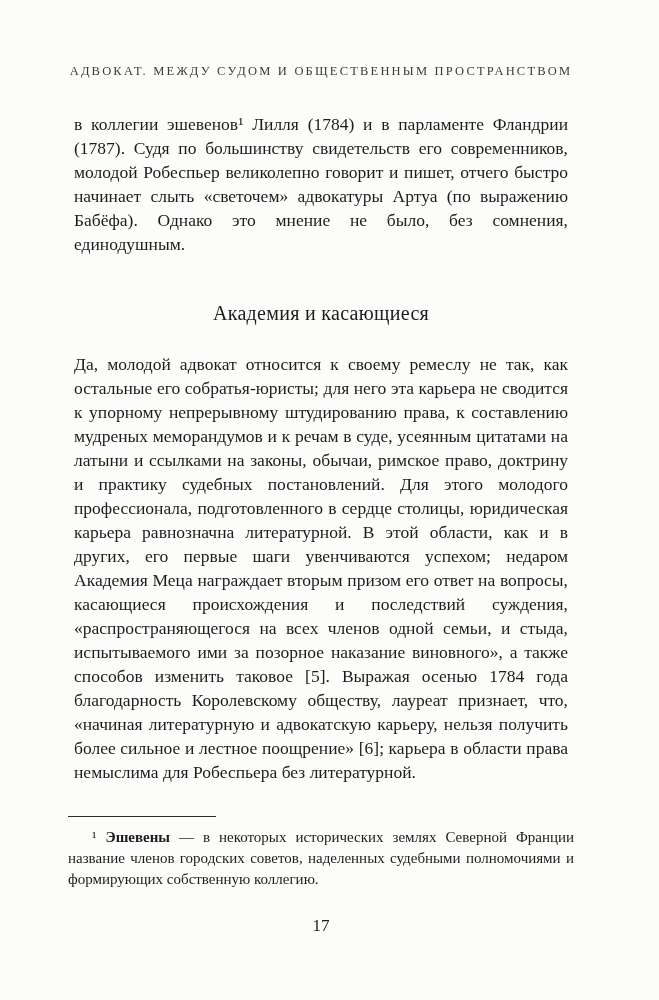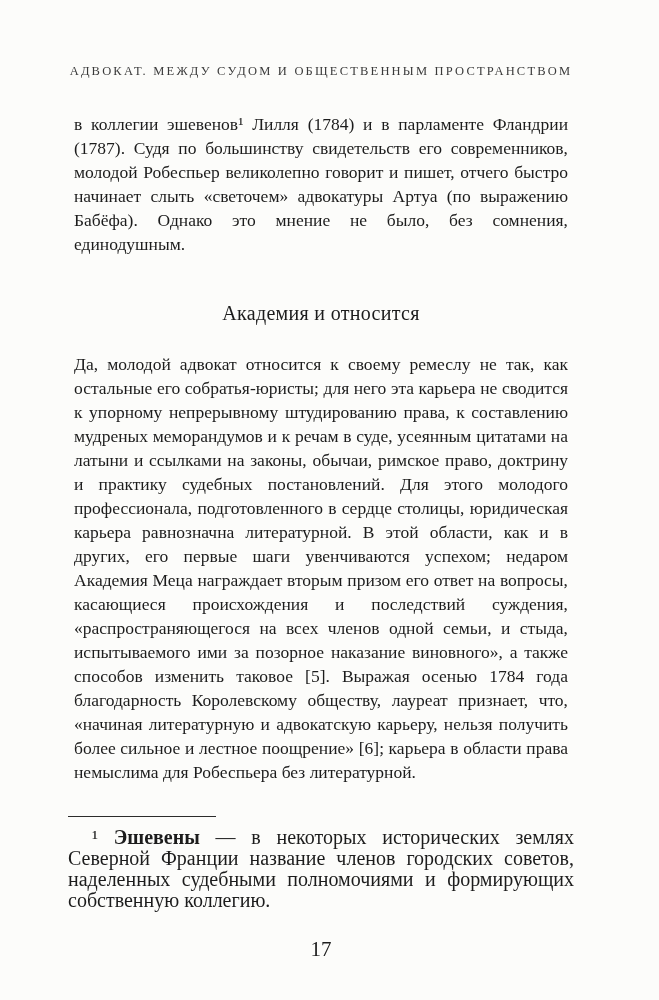--- a/index.html
+++ b/index.html
@@ -43,47 +43,47 @@
     margin: 46px 0 27px 0;
     letter-spacing: 0.3px;
   }
   .footnote-rule {
     width: 148px;
     border: 0;
     border-top: 1.3px solid #2b2b2b;
     margin: 32px 0 10px 0;
   }
   .footnote {
-    font-size: 20px;
+    font-size: 15px;
     line-height: 21px;
     text-align: justify;
     text-indent: 24px;
     margin: 0;
     hyphens: auto;
     -webkit-hyphens: auto;
   }
   .fn-term {
     font-weight: bold;
   }
   .page-number {
     text-align: center;
-    font-size: 21px;
+    font-size: 17px;
     margin-top: 26px;
   }
 </style>
 </head>
 <body>
 
 <div class="page">
 
   <div class="running-head">АДВОКАТ. МЕЖДУ СУДОМ И ОБЩЕСТВЕННЫМ ПРОСТРАНСТВОМ</div>
 
   <p class="body-par">в коллегии эшевенов¹ Лилля (1784) и в парламенте Фландрии (1787). Судя по большинству свидетельств его современников, молодой Робеспьер великолепно говорит и пишет, отчего быстро начинает слыть «светочем» адвокатуры Артуа (по выражению Бабёфа). Однако это мнение не было, без сомнения, единодушным.</p>
 
-  <h2 class="section-heading">Академия и относится</h2>
+  <h2 class="section-heading">Академия и касающиеся</h2>
 
   <p class="body-par">Да, молодой адвокат относится к своему ремеслу не так, как остальные его собратья-юристы; для него эта карьера не сводится к упорному непрерывному штудированию права, к составлению мудреных меморандумов и к речам в суде, усеянным цитатами на латыни и ссылками на законы, обычаи, римское право, доктрину и практику судебных постановлений. Для этого молодого профессионала, подготовленного в сердце столицы, юридическая карьера равнозначна литературной. В этой области, как и в других, его первые шаги увенчиваются успехом; недаром Академия Меца награждает вторым призом его ответ на вопросы, касающиеся происхождения и последствий суждения, «распространяющегося на всех членов одной семьи, и стыда, испытываемого ими за позорное наказание виновного», а также способов изменить таковое [5]. Выражая осенью 1784 года благодарность Королевскому обществу, лауреат признает, что, «начиная литературную и адвокатскую карьеру, нельзя получить более сильное и лестное поощрение» [6]; карьера в области права немыслима для Робеспьера без литературной.</p>
 
   <hr class="footnote-rule">
 
   <p class="footnote"><span>¹ </span><span class="fn-term">Эшевены</span><span> — в некоторых исторических землях Северной Франции название членов городских советов, наделенных судебными полномочиями и формирующих собственную коллегию.</span></p>
 
   <div class="page-number">17</div>
 
 </div>

